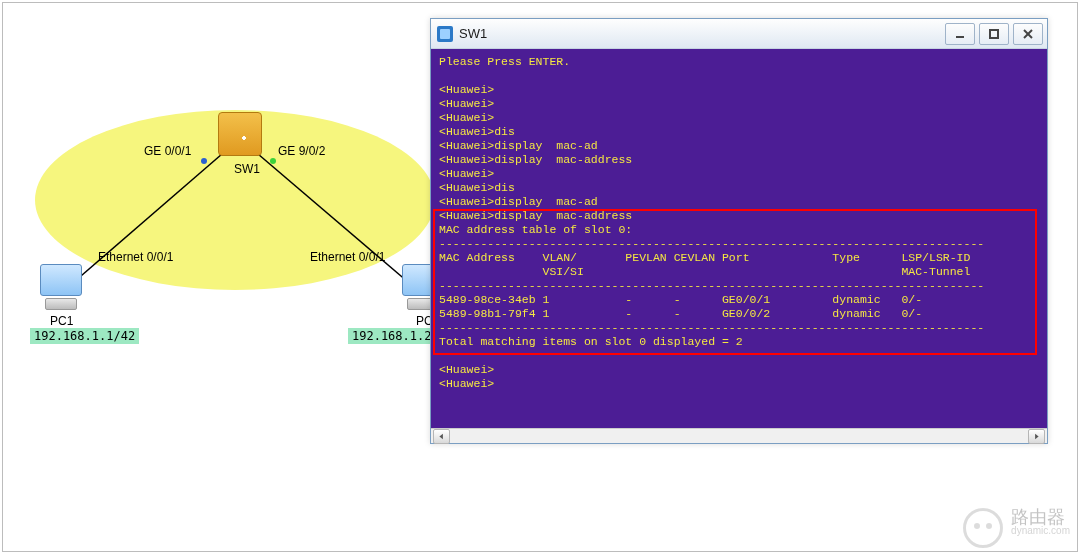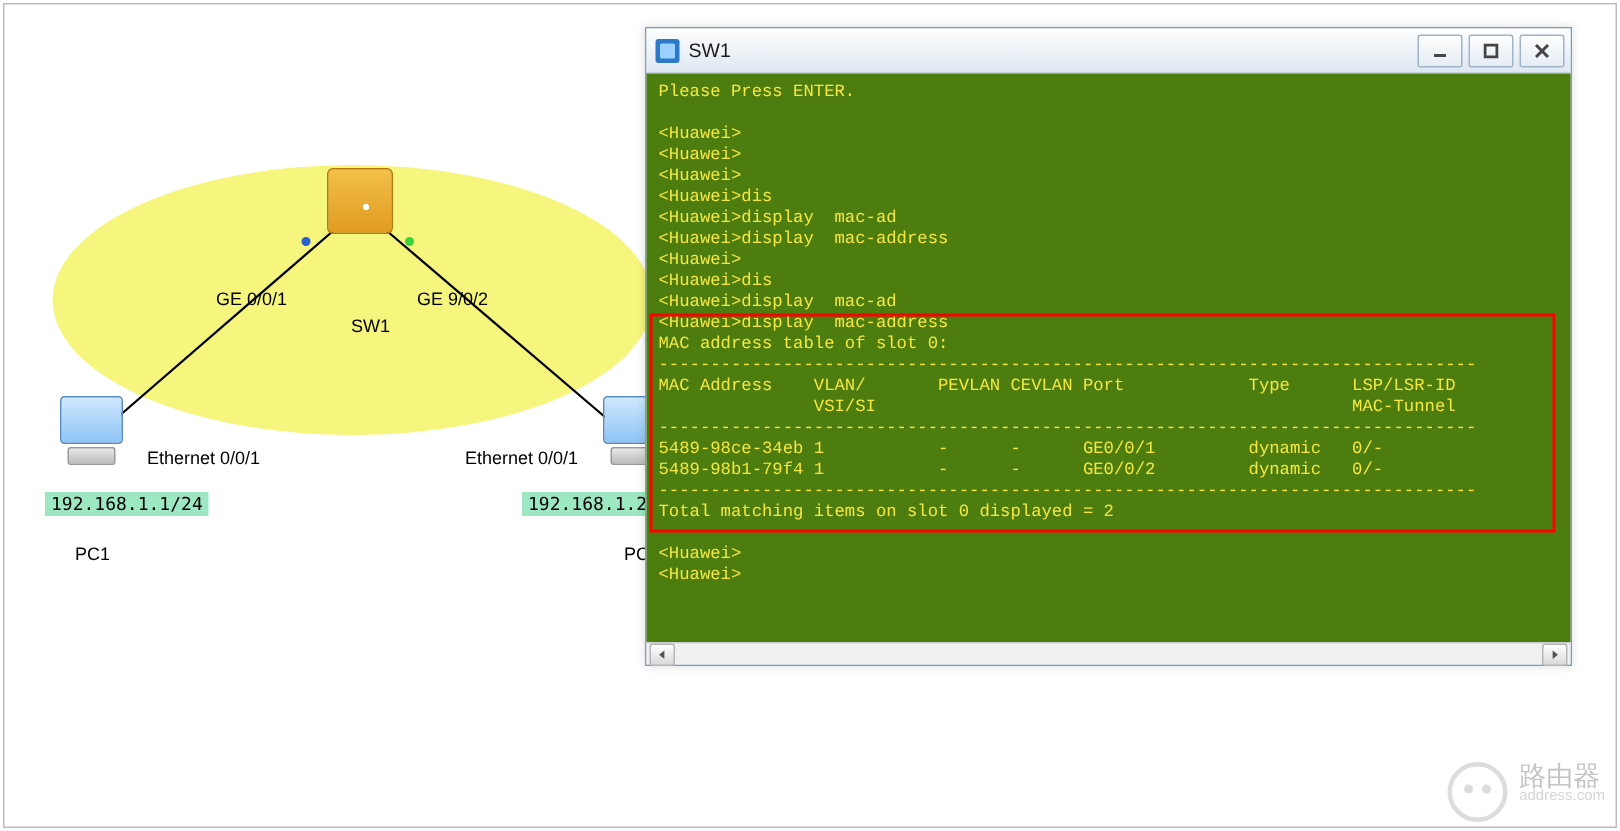--- a/index.html
+++ b/index.html
@@ -77,21 +77,20 @@
     border: 1px solid #999;
     margin: 2px auto 0;
     border-radius: 2px;
   }
 
   .label {
     position: absolute;
     font-size: 12px;
     color: #000;
     white-space: nowrap;
-    margin-top: 48px;
   }
   .ip-label {
     position: absolute;
     font-size: 12px;
     font-family: monospace;
     color: #000;
     background: #9de8c2;
     padding: 1px 4px;
     white-space: nowrap;
   }
@@ -161,21 +160,21 @@
     border-radius: 2px;
     display: flex;
     align-items: center;
     justify-content: center;
     cursor: pointer;
   }
   .win-btn svg { width: 10px; height: 10px; stroke:#444; stroke-width:2; fill:none; }
 
   .term {
     flex: 1;
-    background: #4d7c0f;
+    background: #4c1d95;
     color: #f5e742;
     font-family: "Consolas","Courier New",monospace;
     font-size: 11.5px;
     line-height: 14px;
     padding: 6px 8px;
     overflow: hidden;
     position: relative;
     white-space: pre;
   }
   .term .red-box {
@@ -254,21 +253,21 @@
 <span class="label" style="left:144px;top:144px">GE 0/0/1</span>
 <span class="label" style="left:278px;top:144px">GE 9/0/2</span>
 <span class="label" style="left:98px;top:250px">Ethernet 0/0/1</span>
 <span class="label" style="left:310px;top:250px">Ethernet 0/0/1</span>
 
 <div class="pc" style="left:38px;top:264px">
   <div class="monitor"></div>
     <div class="base"></div>
 </div>
 <span class="label" style="left:50px;top:314px">PC1</span>
-<span class="ip-label" style="left:30px;top:328px">192.168.1.1/24</span>
+<span class="ip-label" style="left:30px;top:328px">192.168.1.1/42</span>
 
 <div class="pc" style="left:400px;top:264px">
   <div class="monitor"></div>
     <div class="base"></div>
 </div>
 <span class="label" style="left:416px;top:314px">PC2</span>
 <span class="ip-label" style="left:348px;top:328px">192.168.1.2/</span>
 
 <div class="win">
   <div class="titlebar">
@@ -307,15 +306,15 @@
           <polygon points="3,1 3,9 8,5"></polygon>
         </svg>
     </div>
   </div>
 </div>
 
 <div class="watermark">
   <div class="wm-icon"></div>
   <div class="wm-text">
     <div>路由器</div>
-    <div class="wm-sub">address.com</div>
+    <div class="wm-sub">dynamic.com</div>
   </div>
 </div>
 
 </body></html>

